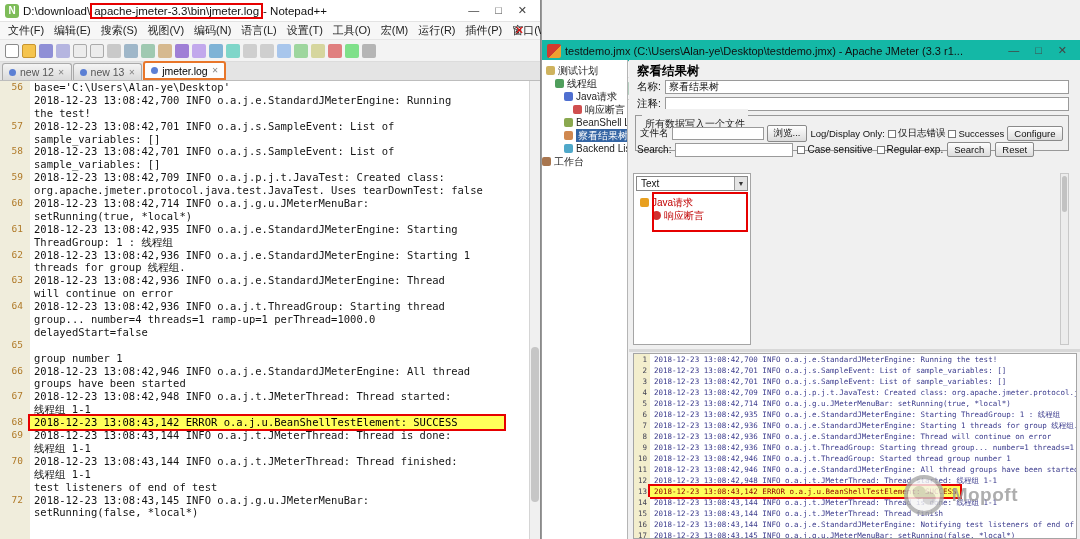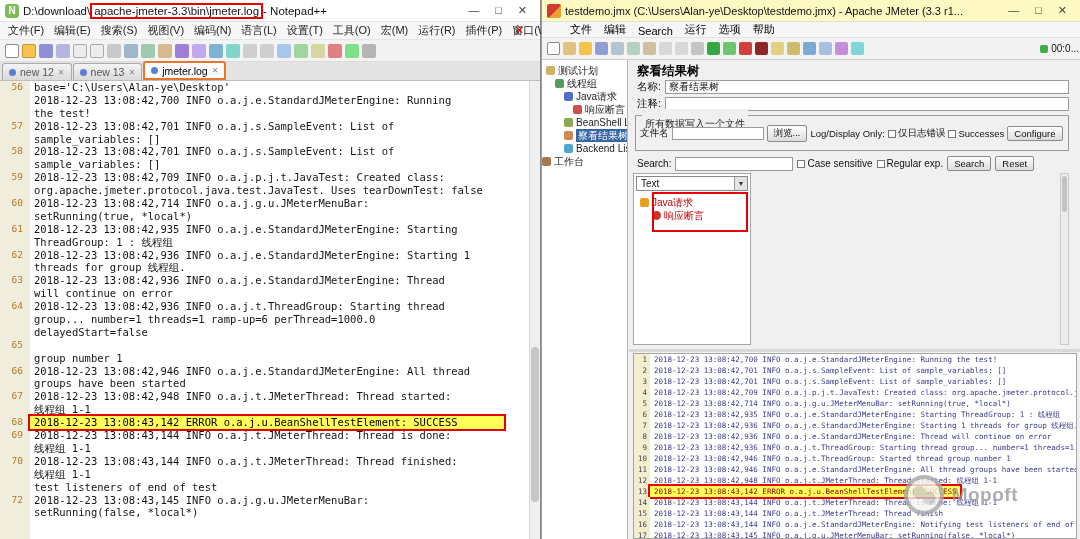--- a/index.html
+++ b/index.html
@@ -53,21 +53,21 @@
               font-family:"DejaVu Sans Mono","Liberation Mono",monospace; font-size:10.5px; }
   .ed-row { height:12.9px; line-height:12.9px; display:flex; white-space:pre; }
   .ed-num { width:30px; flex:0 0 30px; text-align:right; padding-right:7px; color:#b07a28; font-size:9.5px; }
   .ed-text { padding-left:4px; color:#141414; }
   .ed-row.hl .ed-text { background:#ffff5a; outline:2px solid #e60000; width:474px; color:#000; }
   .npp-scroll { position:absolute; top:81px; right:0; width:11px; bottom:0; background:#f0f0f0; border-left:1px solid #d5d5d5; }
   .npp-scroll .thumb { position:absolute; left:1px; right:1px; top:58%; height:34%; background:#c6c6c6; border-radius:4px; }
 
   
   .jm { position:absolute; left:541px; top:0; width:539px; height:539px; background:#f0f0f0; border-left:1px solid #9a9a9a; }
-  .jm-title { height:22px; background:#fef9c3; display:flex; align-items:center; font-size:11px; color:#111; padding:0 5px; border-bottom:1px solid #ddd; }
+  .jm-title { height:22px; background:#14b8a6; display:flex; align-items:center; font-size:11px; color:#111; padding:0 5px; border-bottom:1px solid #ddd;margin-top:40px; }
   .jm-app-icon { width:14px;height:14px;margin-right:4px;border-radius:2px;flex:0 0 14px;
                  background:linear-gradient(135deg,#d23b2f 0 55%,#f0a030 55%); }
   .jm-title .ttl { white-space:nowrap; overflow:hidden; }
   .jm-menu { height:16px; background:#f6f6f6; display:flex; font-size:11px; align-items:flex-end; padding-left:22px; border-bottom:1px solid #e2e2e2; }
   .jm-menu .mi { padding:0 6px; }
   .jm-tools { height:22px; background:#f3f3f3; display:flex; align-items:center; gap:3px; padding-left:5px; border-bottom:1px solid #ccc; }
   .ji { width:13px; height:13px; border-radius:2px; flex:0 0 13px; }
   .ji[data-icon="new-plan-icon"]{background:#fff;border:1px solid #8a8a8a}
   .ji[data-icon="templates-icon"]{background:#e0c27f}
   .ji[data-icon="open-file-icon"]{background:#f5c44e}
@@ -112,21 +112,21 @@
   .txt { background:#fff; border:1px solid #9a9a9a; height:14px; font-size:10px; padding:0 3px; flex:1; min-width:0;
          font-family:"Liberation Sans","DejaVu Sans",sans-serif; color:#111; }
   .gbox { position:absolute; left:6px; right:12px; top:55px; height:36px; border:1px solid #999; }
   .gbox .legend { position:absolute; top:-7px; left:6px; background:#f0f0f0; font-size:10px; padding:8px 3px; color:#222; }
   .g-row { position:absolute; left:4px; right:2px; top:9px; display:flex; align-items:center; gap:3px; font-size:9.5px; color:#111; }
   .g-row .txt { flex:0 0 92px; height:13px; }
   .btn { background:linear-gradient(#fefefe,#dcdcdc); border:1px solid #8a8a8a; border-radius:2px; font-size:9.5px;
          padding:1px 6px; color:#111; white-space:nowrap; font-family:"Liberation Sans","DejaVu Sans",sans-serif; }
   .cb { display:flex; align-items:center; gap:2px; white-space:nowrap; }
   .cb .box { width:8px;height:8px;border:1px solid #777;background:#fff;flex:0 0 8px; }
-  .row-search { top:96px; font-size:10px; }
+  .row-search { top:82px; font-size:10px; }
   .row-search .txt { flex:0 0 118px; }
 
   .results { position:absolute; left:4px; right:12px; top:113px; height:172px; }
   .res-left { position:absolute; left:0; top:0; width:118px; height:100%; background:#fff; border:1px solid #a5a5a5; }
   .render-sel { position:absolute; left:2px; top:2px; width:112px; height:15px; background:#fff; border:1px solid #888;
                 font-size:10px; display:flex; align-items:center; padding-left:4px; color:#111; }
   .render-sel .arr { margin-left:auto; width:13px; height:13px; background:#e4e4e4; border-left:1px solid #999;
                      display:flex;align-items:center;justify-content:center; font-size:7px; color:#333; }
   .render-sel .arr::after{ content:"▼"; }
   .res-tree { position:absolute; top:22px; left:4px; right:2px; }
@@ -333,21 +333,21 @@
           <span class="ed-text">will continue on error</span>
         </div>
 
         <div class="ed-row">
           <span class="ed-num">64</span>
           <span class="ed-text">2018-12-23 13:08:42,936 INFO o.a.j.t.ThreadGroup: Starting thread</span>
         </div>
 
         <div class="ed-row">
           <span class="ed-num"></span>
-          <span class="ed-text">group... number=1 threads=1 ramp-up=6 perThread=1000.0</span>
+          <span class="ed-text">group... number=4 threads=1 ramp-up=1 perThread=1000.0</span>
         </div>
 
         <div class="ed-row">
           <span class="ed-num"></span>
           <span class="ed-text">delayedStart=false</span>
         </div>
 
         <div class="ed-row">
           <span class="ed-num">65</span>
         </div>

